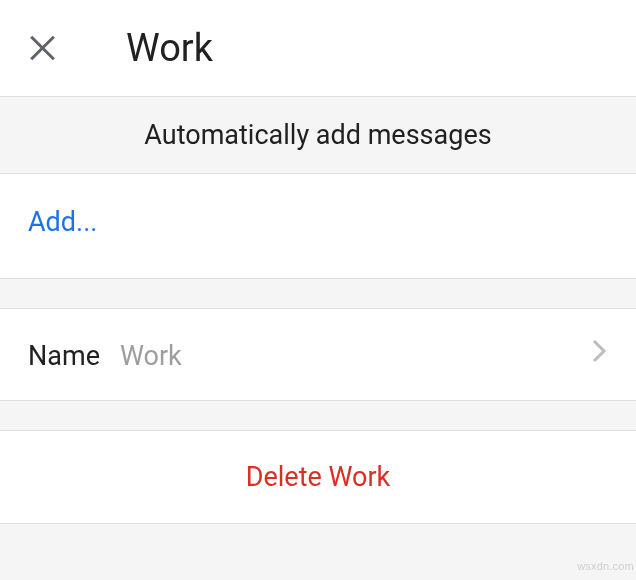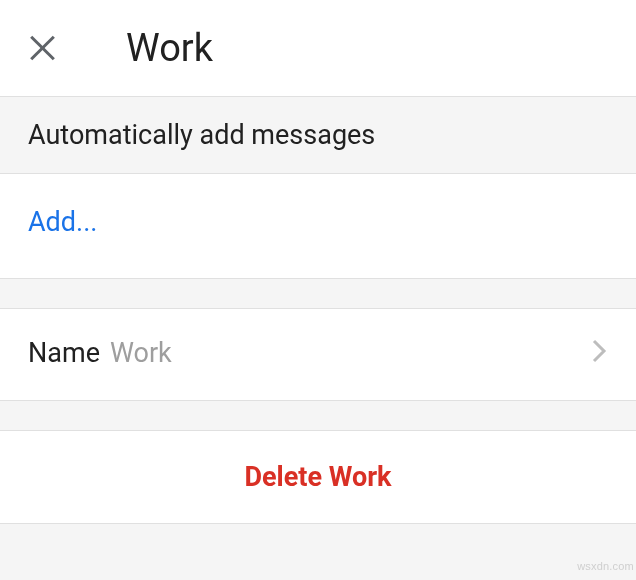--- a/index.html
+++ b/index.html
@@ -46,26 +46,27 @@
       font-weight: 400;
       color: #212121;
     }
     .section-header {
       background: #f5f5f5;
       padding: 22px 28px;
       font-size: 27px;
       color: #212121;
       border-top: 1px solid #e0e0e0;
       border-bottom: 1px solid #e0e0e0;
+      text-align: center;
     }
     .row {
       background: #ffffff;
       padding: 28px 28px;
       display: flex;
-      align-items: flex-start;
+      align-items: flex-end;
       border-bottom: 1px solid #e0e0e0;
       cursor: pointer;
     }
     .row-add {
       padding: 32px 28px 40px 28px;
     }
     .add-link {
       color: #1a73e8;
       font-size: 27px;
       font-weight: 400;
@@ -75,21 +76,21 @@
       background: #f5f5f5;
       border-bottom: 1px solid #e0e0e0;
     }
     .name-row {
       justify-content: space-between;
       padding: 28px 28px;
     }
     .name-left {
       display: flex;
       align-items: baseline;
-      gap: 10px;
+      gap: 20px;
     }
     .name-label {
       font-size: 27px;
       color: #212121;
     }
     .name-value {
       font-size: 27px;
       color: #9e9e9e;
     }
     .chevron {
@@ -103,21 +104,21 @@
       stroke: #bdbdbd;
       stroke-width: 3;
     }
     .delete-row {
       justify-content: center;
       padding: 30px 28px;
     }
     .delete-text {
       color: #d93025;
       font-size: 27px;
-      font-weight: 700;
+      font-weight: 400;
     }
     .footer-gap {
       height: 30px;
       background: #f5f5f5;
     }
     .watermark {
       position: absolute;
       bottom: 8px;
       right: 2px;
       font-size: 11px;

